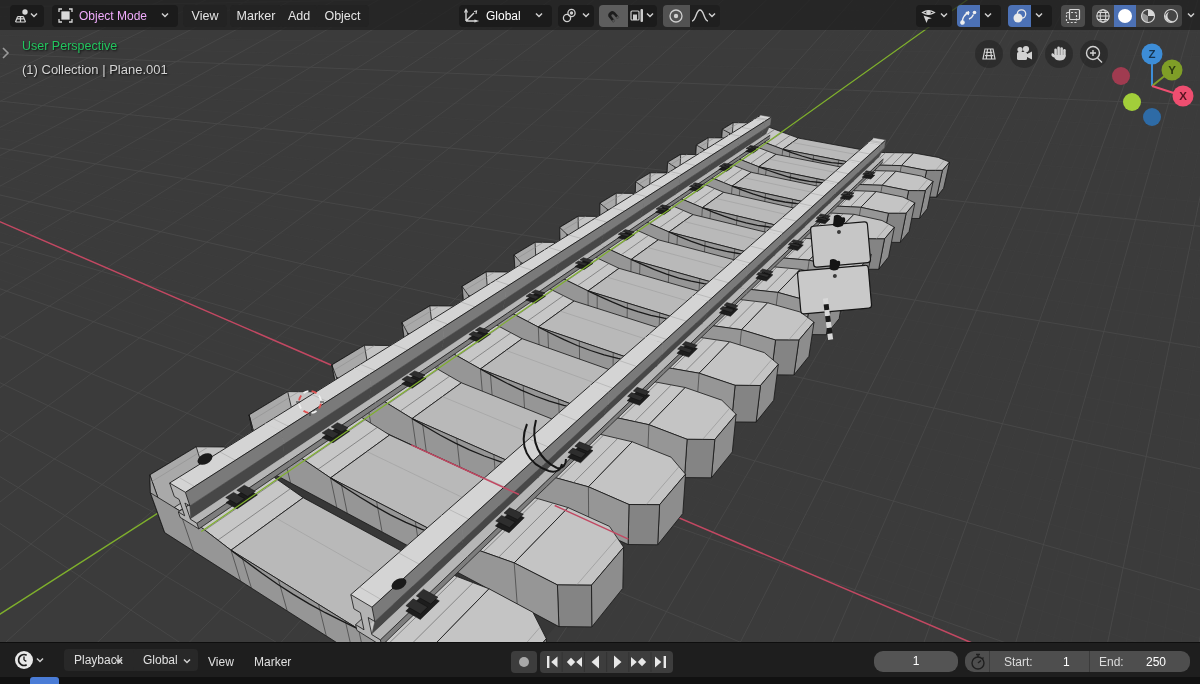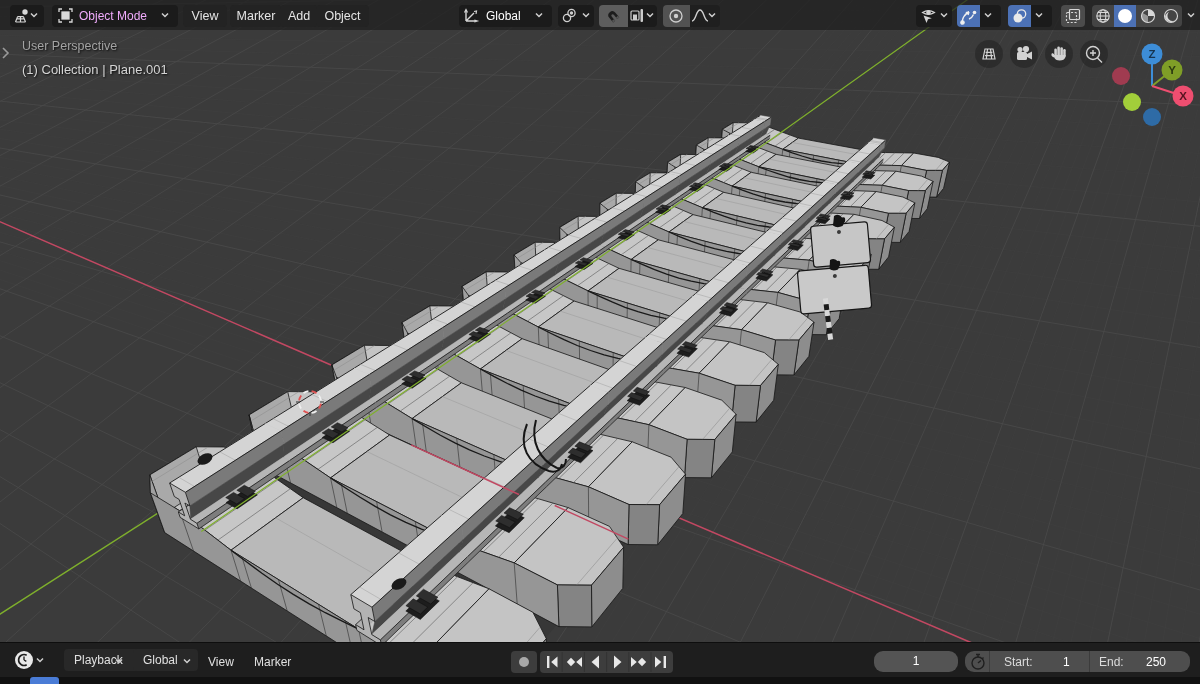--- a/index.html
+++ b/index.html
@@ -1027,21 +1027,21 @@
     </g>
   </svg><div style="position:absolute;left:1114px;top:5px;width:22px;height:22px;background:#4c71b5"></div><div style="position:absolute;left:1118px;top:9px;width:14px;height:14px;background:#ffffff;border-radius:50%"></div><div style="position:absolute;left:1136px;top:5px;width:23px;height:22px;background:#444444"></div><svg style="position:absolute;left:1140px;top:8px" width="16" height="16" viewBox="0 0 16 16">
 <circle cx="8" cy="8" r="6.5" fill="none" stroke="#d8d8d8" stroke-width="1.1"></circle>
 <path d="M8 1.5 A6.5 6.5 0 0 1 14.5 8 L8 8 Z" fill="#d8d8d8"></path>
     <path d="M8 8 L8 14.5 A6.5 6.5 0 0 1 2.2 4.8 Z" fill="#d8d8d8" opacity="0.55"></path>
   </svg><div style="position:absolute;left:1159px;top:5px;width:23px;height:22px;background:#444444;border-radius:0 4px 4px 0"></div><svg style="position:absolute;left:1163px;top:8px" width="16" height="16" viewBox="0 0 16 16">
 <circle cx="8" cy="8" r="6.5" fill="none" stroke="#d8d8d8" stroke-width="1.1"></circle>
 <path d="M2 9 A6.5 6.5 0 0 0 13.5 11.5 A5 5 0 0 1 6 4 A6.5 6.5 0 0 0 2 9" fill="#d8d8d8"></path>
   </svg><svg style="position:absolute;left:1186px;top:11px" width="10.0" height="8.0" viewBox="0 0 10 8">
     <path d="M2 2.5 L5 5.5 L8 2.5" stroke="#cfcfcf" stroke-width="1.5" fill="none"></path>
-  </svg><div style="position:absolute;left:22px;top:39px;color:#a3a3a3;font-size:12.5px;text-shadow:1px 1px 2px rgba(0,0,0,0.8)">User Perspective</div><div style="position:absolute;left:22px;top:62px;color:#d4d4d4;font-size:13px;text-shadow:1px 1px 2px rgba(0,0,0,0.8)">(1) Collection | Plane.001</div><svg style="position:absolute;left:0px;top:44px" width="12" height="18" viewBox="0 0 12 18">
+  </svg><div style="position:absolute;left:22px;top:39px;color:#22c55e;font-size:12.5px;text-shadow:1px 1px 2px rgba(0,0,0,0.8)">User Perspective</div><div style="position:absolute;left:22px;top:62px;color:#d4d4d4;font-size:13px;text-shadow:1px 1px 2px rgba(0,0,0,0.8)">(1) Collection | Plane.001</div><svg style="position:absolute;left:0px;top:44px" width="12" height="18" viewBox="0 0 12 18">
     <path d="M3 4 L8 9 L3 14" stroke="#9a9a9a" stroke-width="1.6" fill="none"></path>
   </svg><svg style="position:absolute;left:950px;top:30px" width="250" height="110" viewBox="0 0 250 110">
     <circle cx="39" cy="24" r="14" fill="rgba(40,40,40,0.75)"></circle>
     <circle cx="74" cy="24" r="14" fill="rgba(40,40,40,0.75)"></circle>
     <circle cx="109" cy="24" r="14" fill="rgba(40,40,40,0.75)"></circle>
     <circle cx="144" cy="24" r="14" fill="rgba(40,40,40,0.75)"></circle>
     <g stroke="#d2d2d2" stroke-width="1.2" fill="none">
 <path d="M33 29 L45 29 L43 19 L35 19 Z M35.6 22.3 L42.4 22.3 M35 25.6 L43.2 25.6 M37.5 19 L36.3 29 M40.5 19 L41.7 29"></path>
 </g>
     <g fill="#d2d2d2">

